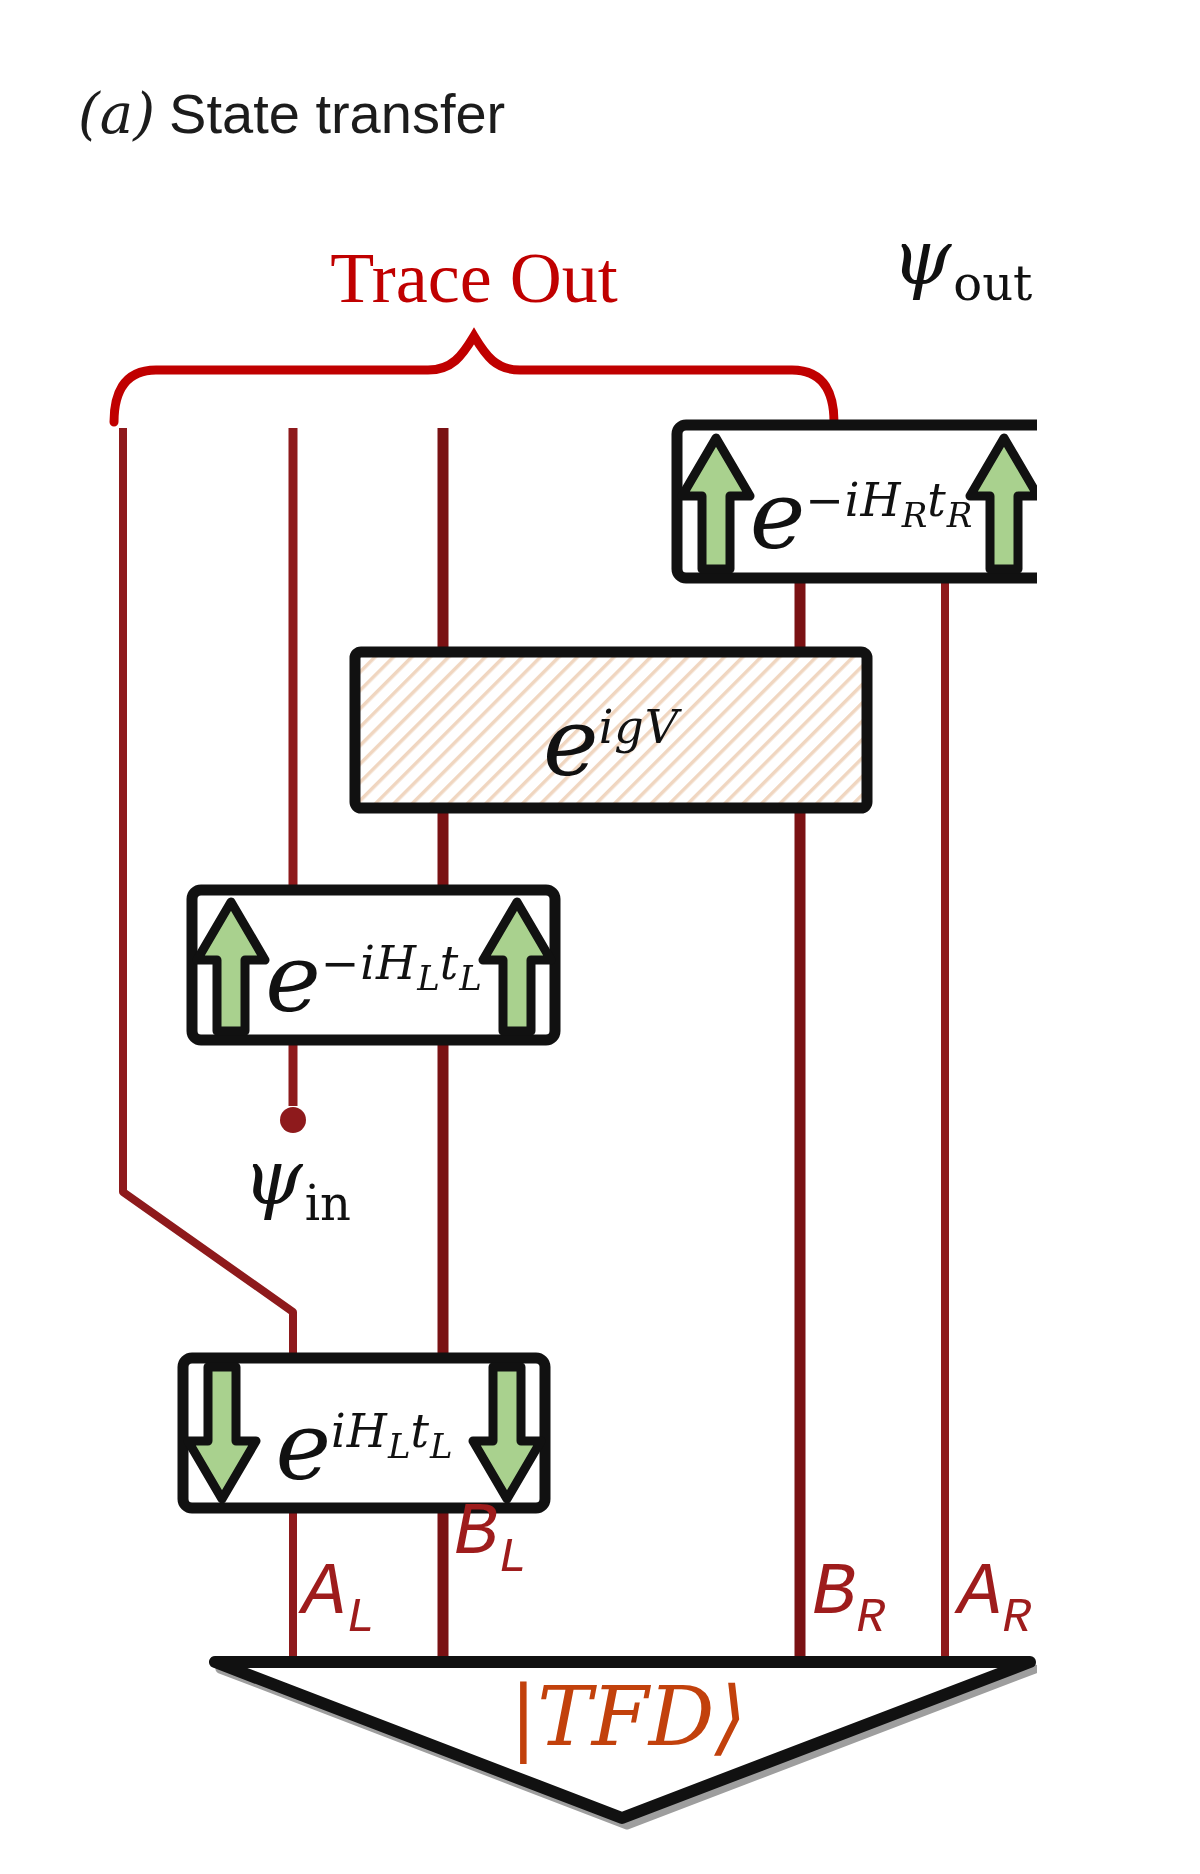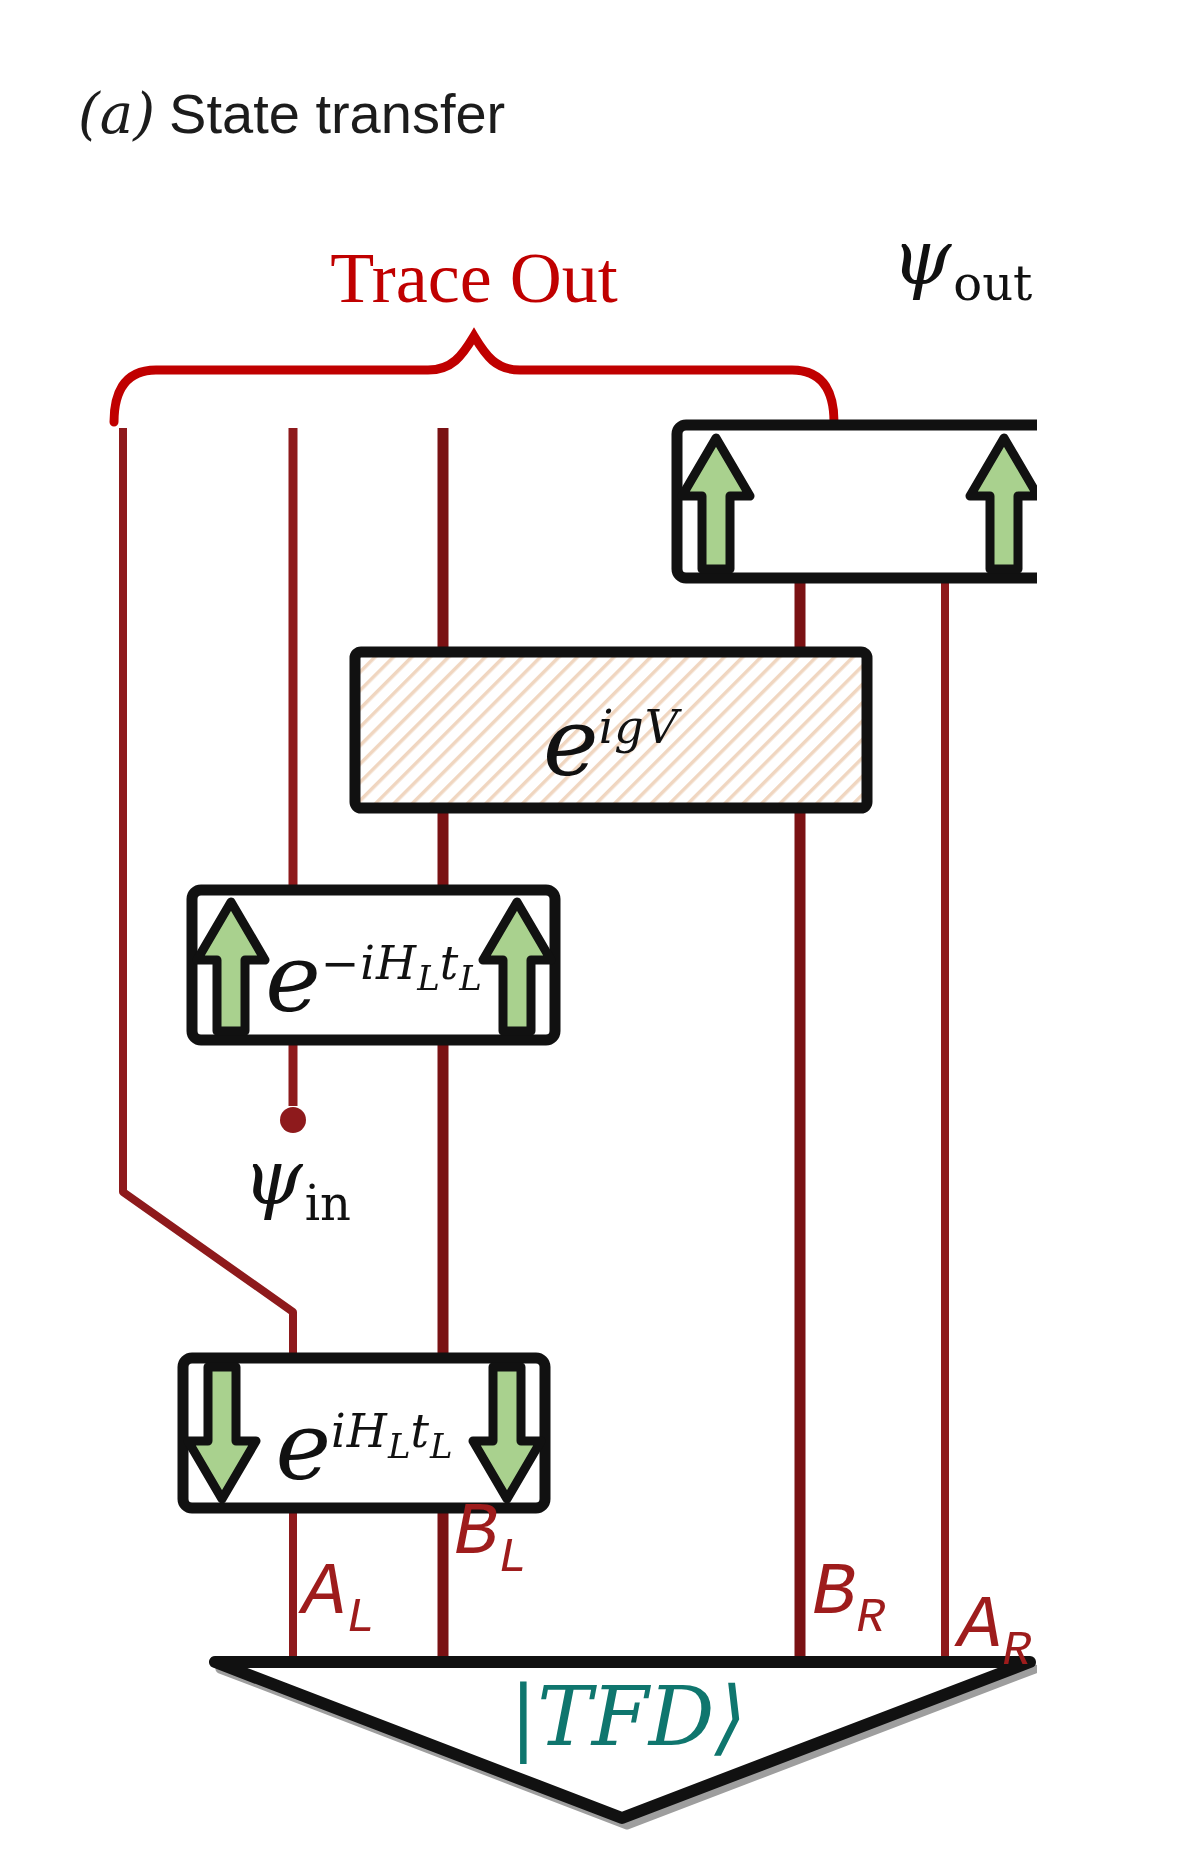--- a/index.html
+++ b/index.html
@@ -36,25 +36,25 @@
   .glabel-hl  { left:192px; top:890px; width:363px; line-height:146px; }
   .glabel-hld { left:183px; top:1358px; width:362px; line-height:146px; }
 
   
   .wlabel { position:absolute; font-family:Liberation Mono, monospace; font-style:italic;
     font-size:74px; color:var(--label_red); line-height:1; }
   .wlabel sub { font-size:48px; vertical-align:-18px; }
   .wl-al { left:302px; top:1556px; }
   .wl-bl { left:454px; top:1496px; }
   .wl-br { left:812px; top:1556px; }
-  .wl-ar { left:958px; top:1556px;margin-top:33px; }
+  .wl-ar { left:958px; top:1556px; }
 
   
   .tfd { left:450px; top:1676px; width:356px; text-align:center;
-    font-family:"DejaVu Serif", serif; font-style:italic; font-size:82px; color:#0f766e; }
+    font-family:"DejaVu Serif", serif; font-style:italic; font-size:82px; color:#c2410c; }
 </style>
 </head>
 <body>
 
 <div class="canvas">
 
   <svg class="layer" width="1200" height="1874" viewBox="0 0 1200 1874">
     <defs>
       <pattern id="hatch" width="13" height="13" patternUnits="userSpaceOnUse" patternTransform="rotate(45)">
         <rect width="13" height="13" fill="#ffffff"></rect>
@@ -96,20 +96,23 @@
   <div class="label traceout">Trace Out</div>
 
   <div class="label psi psi-out">
     <span>ψ</span><span class="psub">out</span>
   </div>
 
   <div class="label psi psi-in">
     <span>ψ</span><span class="psub">in</span>
   </div>
 
+  <div class="glabel glabel-hr">
+    <span class="gbase">e</span><span class="gexp"><span>−iH</span><sub>R</sub><span>t</span><sub>R</sub></span>
+  </div>
 
   <div class="glabel glabel-hl">
     <span class="gbase">e</span><span class="gexp"><span>−iH</span><sub>L</sub><span>t</span><sub>L</sub></span>
   </div>
 
   <div class="glabel glabel-igv">
     <span class="gbase">e</span><span class="gexp"><span>igV</span><sub></sub></span>
   </div>
 
   <div class="glabel glabel-hld">

